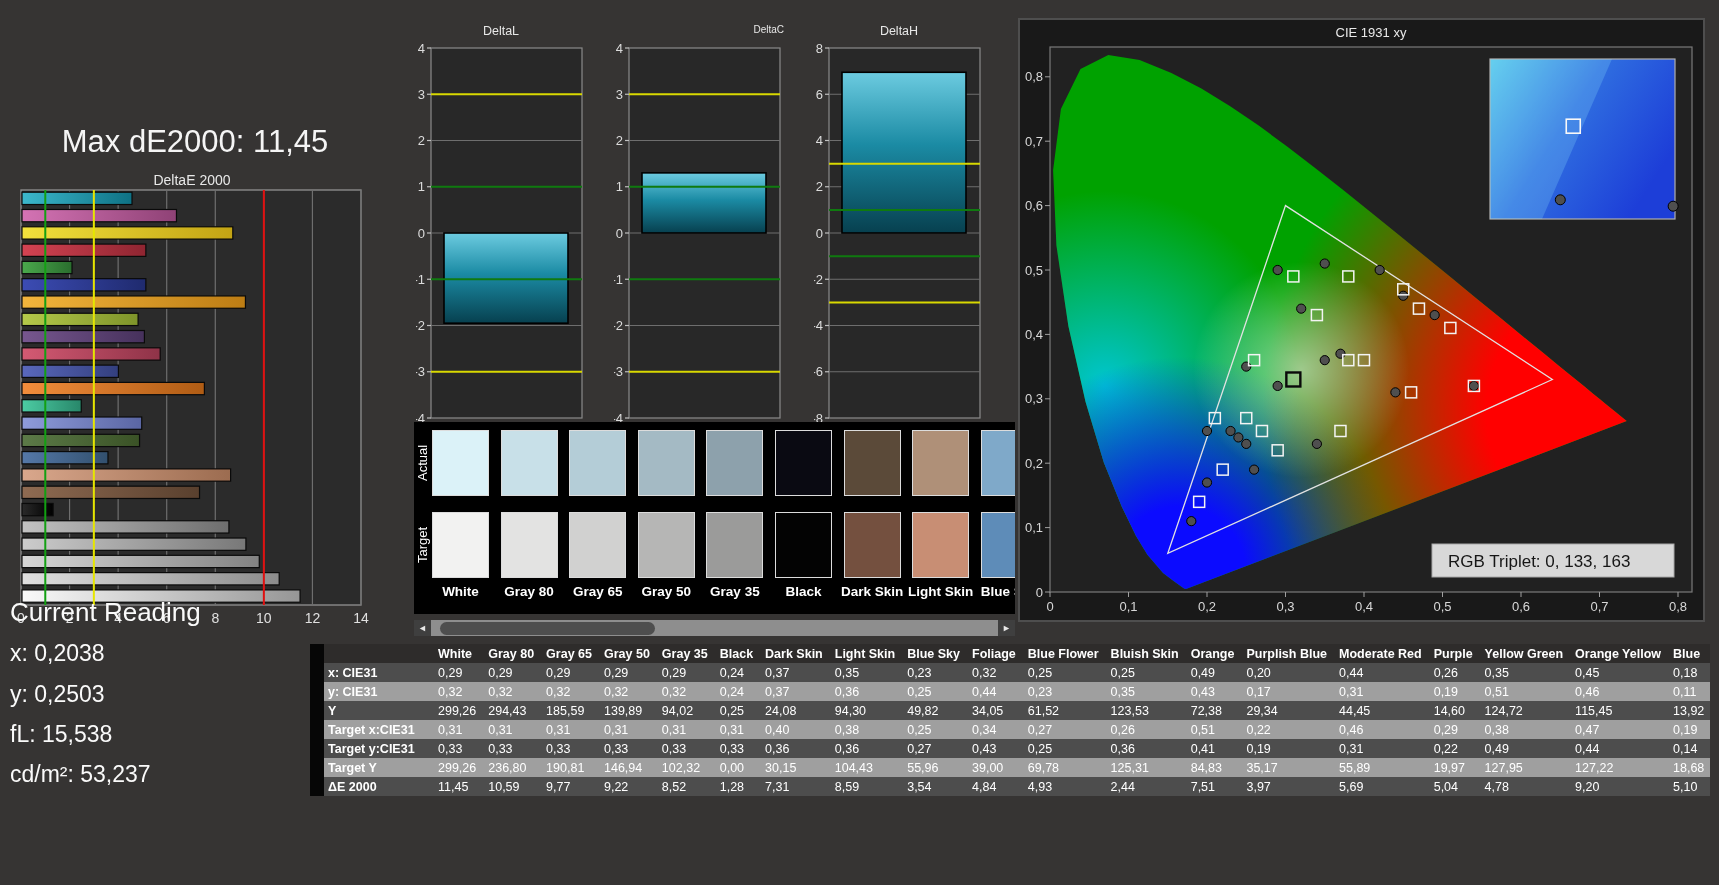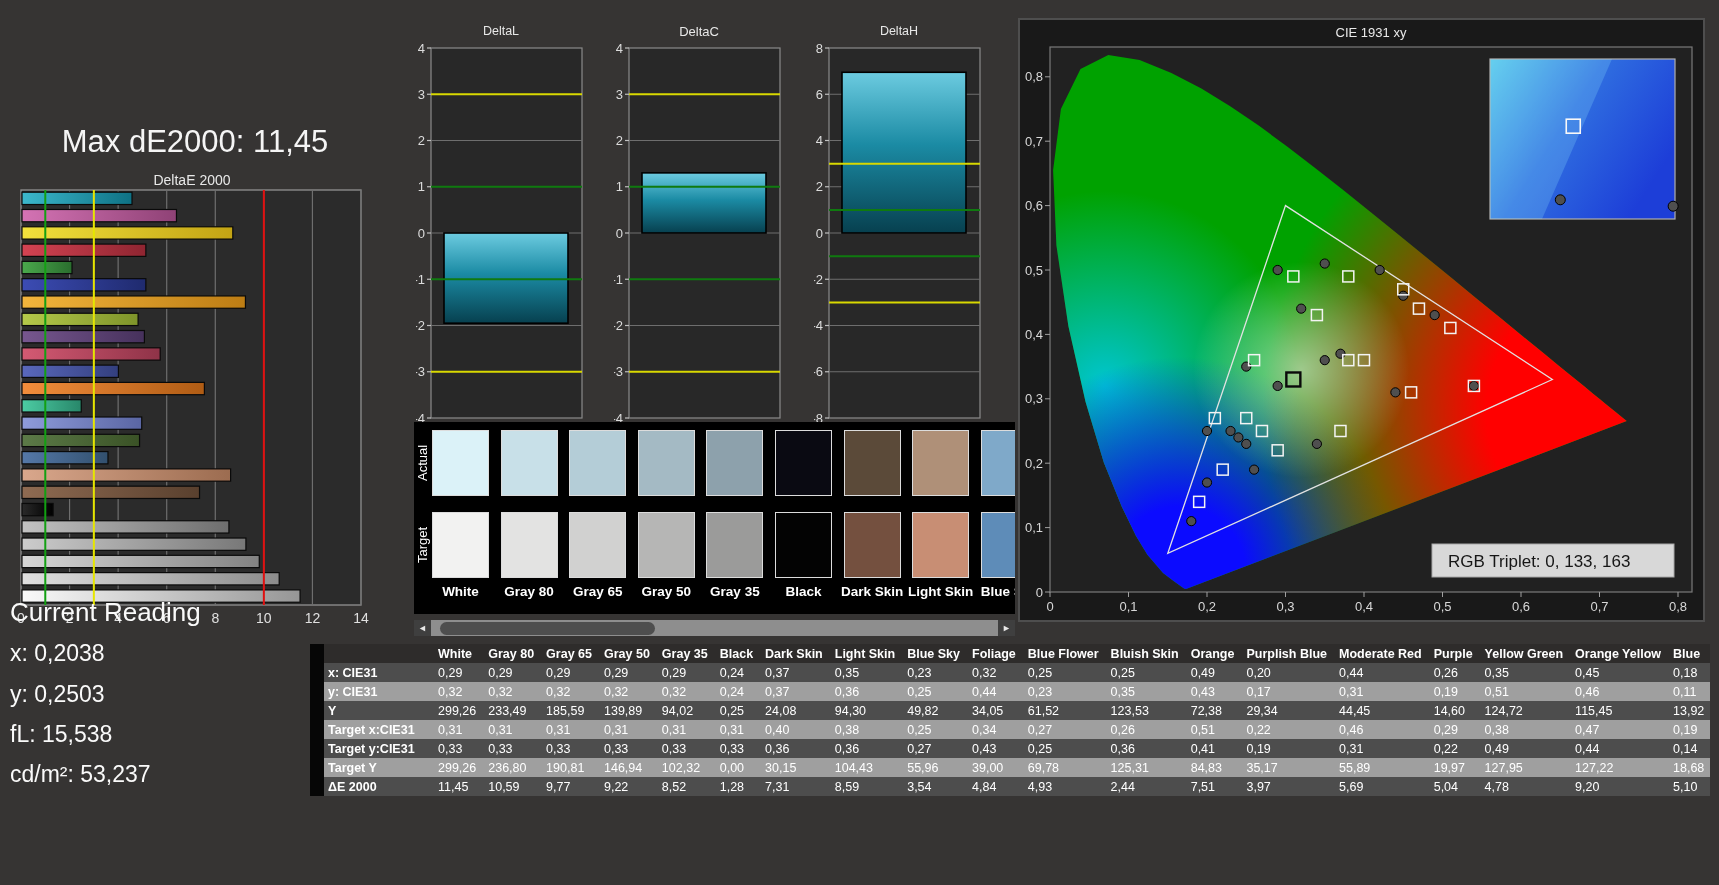--- a/index.html
+++ b/index.html
@@ -5,21 +5,21 @@
   html,body{margin:0;padding:0;background:#363433;}
   body{font-family:"Liberation Sans", sans-serif; color:#f0f0f0;}
   #stage{position:relative;width:1719px;height:885px;background:#363433;overflow:hidden;}
   .abs{position:absolute;}
   .app-title{left:24px;top:16px;font-size:38px;color:#fafafa;letter-spacing:0.5px;}
   .summary{left:0;top:84px;width:390px;text-align:center;font-size:27px;color:#f5f5f5;}
   .summary2{left:0;top:124px;width:390px;text-align:center;font-size:31px;color:#f5f5f5;}
   .chart-title{color:#e8e8e8;text-align:center;}
   .deltae-title{left:14px;top:172px;width:356px;font-size:14px;}
   .dl-title{left:416px;top:24px;width:170px;font-size:12.5px;}
-  .dc-title{left:614px;top:24px;width:170px;font-size:13px;}
+  .dc-title{left:614px;top:24px;width:170px;font-size:10px;text-align:right;}
   .dh-title{left:814px;top:24px;width:170px;font-size:12.5px;}
   svg text{font-family:"Liberation Sans", sans-serif;}
   
   #swatch-panel{left:414px;top:422px;width:601px;height:192px;background:#000;overflow:hidden;}
   .rowlabel{position:absolute;left:1px;width:16px;text-align:center;color:#fff;font-size:13px;
     writing-mode:vertical-rl;transform:rotate(180deg);}
   .swatch{position:absolute;width:57px;height:66px;border:1px solid #dcdcdc;box-sizing:border-box;}
   .swlabel{position:absolute;width:70px;top:162px;text-align:center;color:#fff;font-size:13.5px;font-weight:600;white-space:nowrap;}
   
   #hscroll{left:414px;top:620px;width:601px;height:16px;background:#8e8e8e;}
@@ -549,21 +549,21 @@
           <td>0,17</td>
           <td>0,31</td>
           <td>0,19</td>
           <td>0,51</td>
           <td>0,46</td>
           <td>0,11</td>
         </tr>
         <tr class="dark">
           <td>Y</td>
           <td>299,26</td>
-          <td>233,49</td>
+          <td>294,43</td>
           <td>185,59</td>
           <td>139,89</td>
           <td>94,02</td>
           <td>0,25</td>
           <td>24,08</td>
           <td>94,30</td>
           <td>49,82</td>
           <td>34,05</td>
           <td>61,52</td>
           <td>123,53</td>

